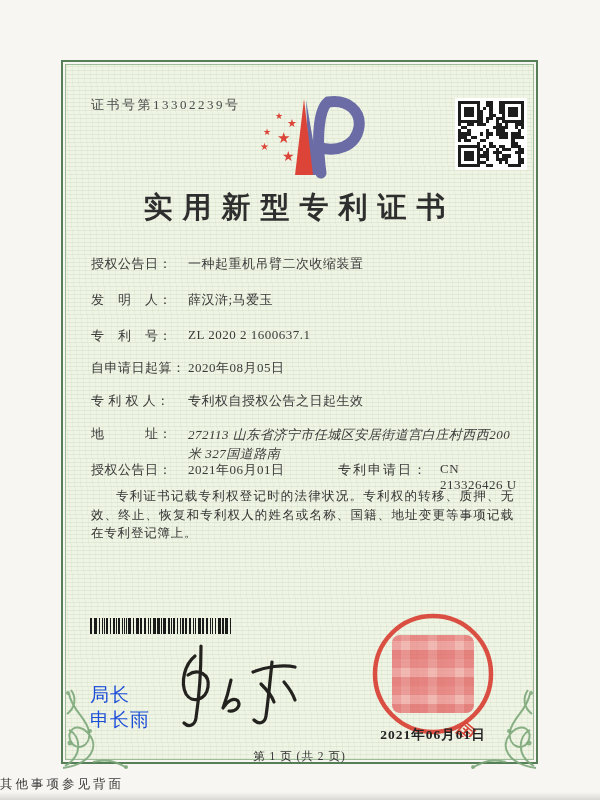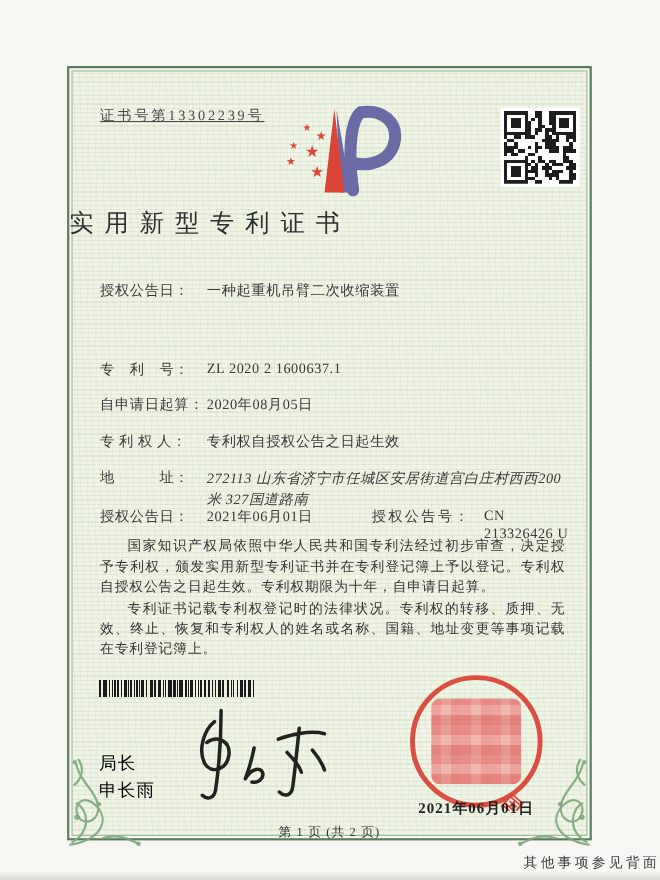--- a/index.html
+++ b/index.html
@@ -21,59 +21,59 @@
     position:absolute;inset:2px;border:1px solid #9dbb97;
     background:
       repeating-linear-gradient(0deg, rgba(122,160,112,0.13) 0 1px, rgba(0,0,0,0) 1px 4px),
       repeating-linear-gradient(88deg, rgba(122,160,112,0.07) 0 1px, rgba(0,0,0,0) 1px 6px),
       #eff4e4;
   }
   .corner{position:absolute;width:78px;height:86px;}
   .corner.bl{left:-6px;bottom:-8px;}
   .corner.br{right:-6px;bottom:-8px;transform:scaleX(-1);}
   
-  .cert-no{position:absolute;left:28px;top:34px;font-size:13px;letter-spacing:2.5px;color:#4a4a4a;text-decoration:underline;}
+  .cert-no{position:absolute;left:28px;top:34px;font-size:13px;letter-spacing:2.5px;color:#4a4a4a;}
   .logo{position:absolute;left:194px;top:33px;width:112px;height:88px;}
   .qr{position:absolute;left:395px;top:39px;width:66px;height:66px;background:#fff;
       box-shadow:0 0 0 3px #fff;}
   .title{
-    position:absolute;left:0;right:0;top:126px;text-align:left;
-    font-size:22px;font-weight:normal;letter-spacing:10px;color:#2e2e2e;
+    position:absolute;left:0;right:0;top:126px;text-align:center;
+    font-size:29px;font-weight:bold;letter-spacing:10px;color:#2e2e2e;
   }
   
   .row{position:absolute;left:28px;right:18px;font-size:13px;color:#3a3a3a;
        display:flex;align-items:flex-start;letter-spacing:0.5px;}
   .row .lab{flex:0 0 97px;white-space:nowrap;}
   .row .val{white-space:pre-wrap;}
   .row.addr .val{width:352px;line-height:19px;font-style:italic;}
   .pair2{position:absolute;left:247px;top:0;display:flex;}
   .pair2 .lab{flex:0 0 102px;letter-spacing:2px;}
   
   .paras{position:absolute;left:28px;right:22px;top:425px;
     font-size:12.5px;line-height:18.5px;letter-spacing:0.8px;color:#353535;
     text-align:justify;}
   .paras p{margin:0 0 1px 0;text-indent:2em;}
   
   .barcode{position:absolute;left:27px;top:556px;width:144px;height:16px;}
-  .director{position:absolute;left:27px;top:620px;font-size:16px;color:#000000;
+  .director{position:absolute;left:27px;top:620px;font-size:19px;color:#1d4ed8;
     line-height:25px;letter-spacing:1px;}
   .signature{position:absolute;left:102px;top:578px;width:150px;height:98px;}
   .seal{position:absolute;left:307px;top:549px;width:126px;height:126px;}
   .seal-mosaic{
     position:absolute;left:22px;top:24px;width:82px;height:78px;border-radius:8px;
     background-image:
       repeating-linear-gradient(0deg, rgba(225,95,95,0.55) 0 9px, rgba(242,150,150,0.45) 9px 18px, rgba(230,110,110,0.55) 18px 27px),
       repeating-linear-gradient(90deg, rgba(233,120,120,0.55) 0 9px, rgba(246,168,168,0.4) 9px 18px, rgba(226,100,100,0.5) 18px 27px);
   }
   .seal svg{position:absolute;inset:0;}
   .seal-date{position:absolute;left:295px;top:664px;width:150px;text-align:center;
     font-size:13.5px;font-weight:bold;color:#222;letter-spacing:1px;}
   .page-info{position:absolute;left:0;right:0;top:687px;text-align:center;
     font-size:11.5px;color:#333;letter-spacing:1px;}
-  .back-note{position:absolute;left:0;right:0;top:776px;text-align:right;
+  .back-note{position:absolute;left:0;right:0;top:776px;text-align:left;
     font-size:12.5px;color:#3a3a3a;letter-spacing:3px;}
 </style>
 </head>
 <body>
 
 <div class="sheet">
   <div class="frame">
     <div class="frame-inner"></div>
 
     <svg class="corner bl" viewBox="0 0 78 86">
@@ -272,47 +272,50 @@
           <rect x="18" y="20" width="1" height="1" fill="#1d1d1d"></rect>
           <rect x="19" y="20" width="1" height="1" fill="#1d1d1d"></rect>
         </svg></div>
 
     <div class="title">实用新型专利证书</div>
 
     <div class="row" style="top:193px">
       <span class="lab">授权公告日：</span>
       <span class="val">一种起重机吊臂二次收缩装置</span>
     </div>
+    <div class="row" style="top:229px">
+      <span class="lab">发　明　人：</span>
+      <span class="val">薛汉浒;马爱玉</span>
+    </div>
     <div class="row" style="top:265px">
       <span class="lab">专　利　号：</span>
       <span class="val">ZL 2020 2 1600637.1</span>
     </div>
     <div class="row" style="top:297px">
       <span class="lab">自申请日起算：</span>
       <span class="val">2020年08月05日</span>
     </div>
     <div class="row" style="top:330px">
       <span class="lab">专 利 权 人：</span>
       <span class="val">专利权自授权公告之日起生效</span>
     </div>
     <div class="row addr" style="top:363px">
       <span class="lab">地　　　址：</span>
       <span class="val">272113 山东省济宁市任城区安居街道宫白庄村西西200米 327国道路南</span>
     </div>
     <div class="row" style="top:399px">
       <span class="lab">授权公告日：</span>
       <span class="val">2021年06月01日</span>
       <span class="pair2">
-        <span class="lab">授权公告号：</span>
+        <span class="lab">专利申请日：</span>
         <span class="val">CN 213326426 U</span>
       </span>
     </div>
 
     <div class="paras">
-      <p>国家知识产权局依照中华人民共和国专利法经过初步审查，决定授予专利权，颁发实用新型专利证书并在专利登记簿上予以登记。专利权自授权公告之日起生效。专利权期限为十年，自申请日起算。</p>
       <p>专利证书记载专利权登记时的法律状况。专利权的转移、质押、无效、终止、恢复和专利权人的姓名或名称、国籍、地址变更等事项记载在专利登记簿上。</p>
     </div>
 
     <div class="barcode"><svg viewBox="0 0 144 16" width="144" height="16" shape-rendering="crispEdges">
           <rect x="0" y="0" width="2" height="16" fill="#1a1a1a"></rect>
           <rect x="4" y="0" width="3" height="16" fill="#1a1a1a"></rect>
           <rect x="9" y="0" width="1" height="16" fill="#1a1a1a"></rect>
           <rect x="12" y="0" width="1" height="16" fill="#1a1a1a"></rect>
           <rect x="14" y="0" width="1" height="16" fill="#1a1a1a"></rect>
           <rect x="16" y="0" width="2" height="16" fill="#1a1a1a"></rect>

